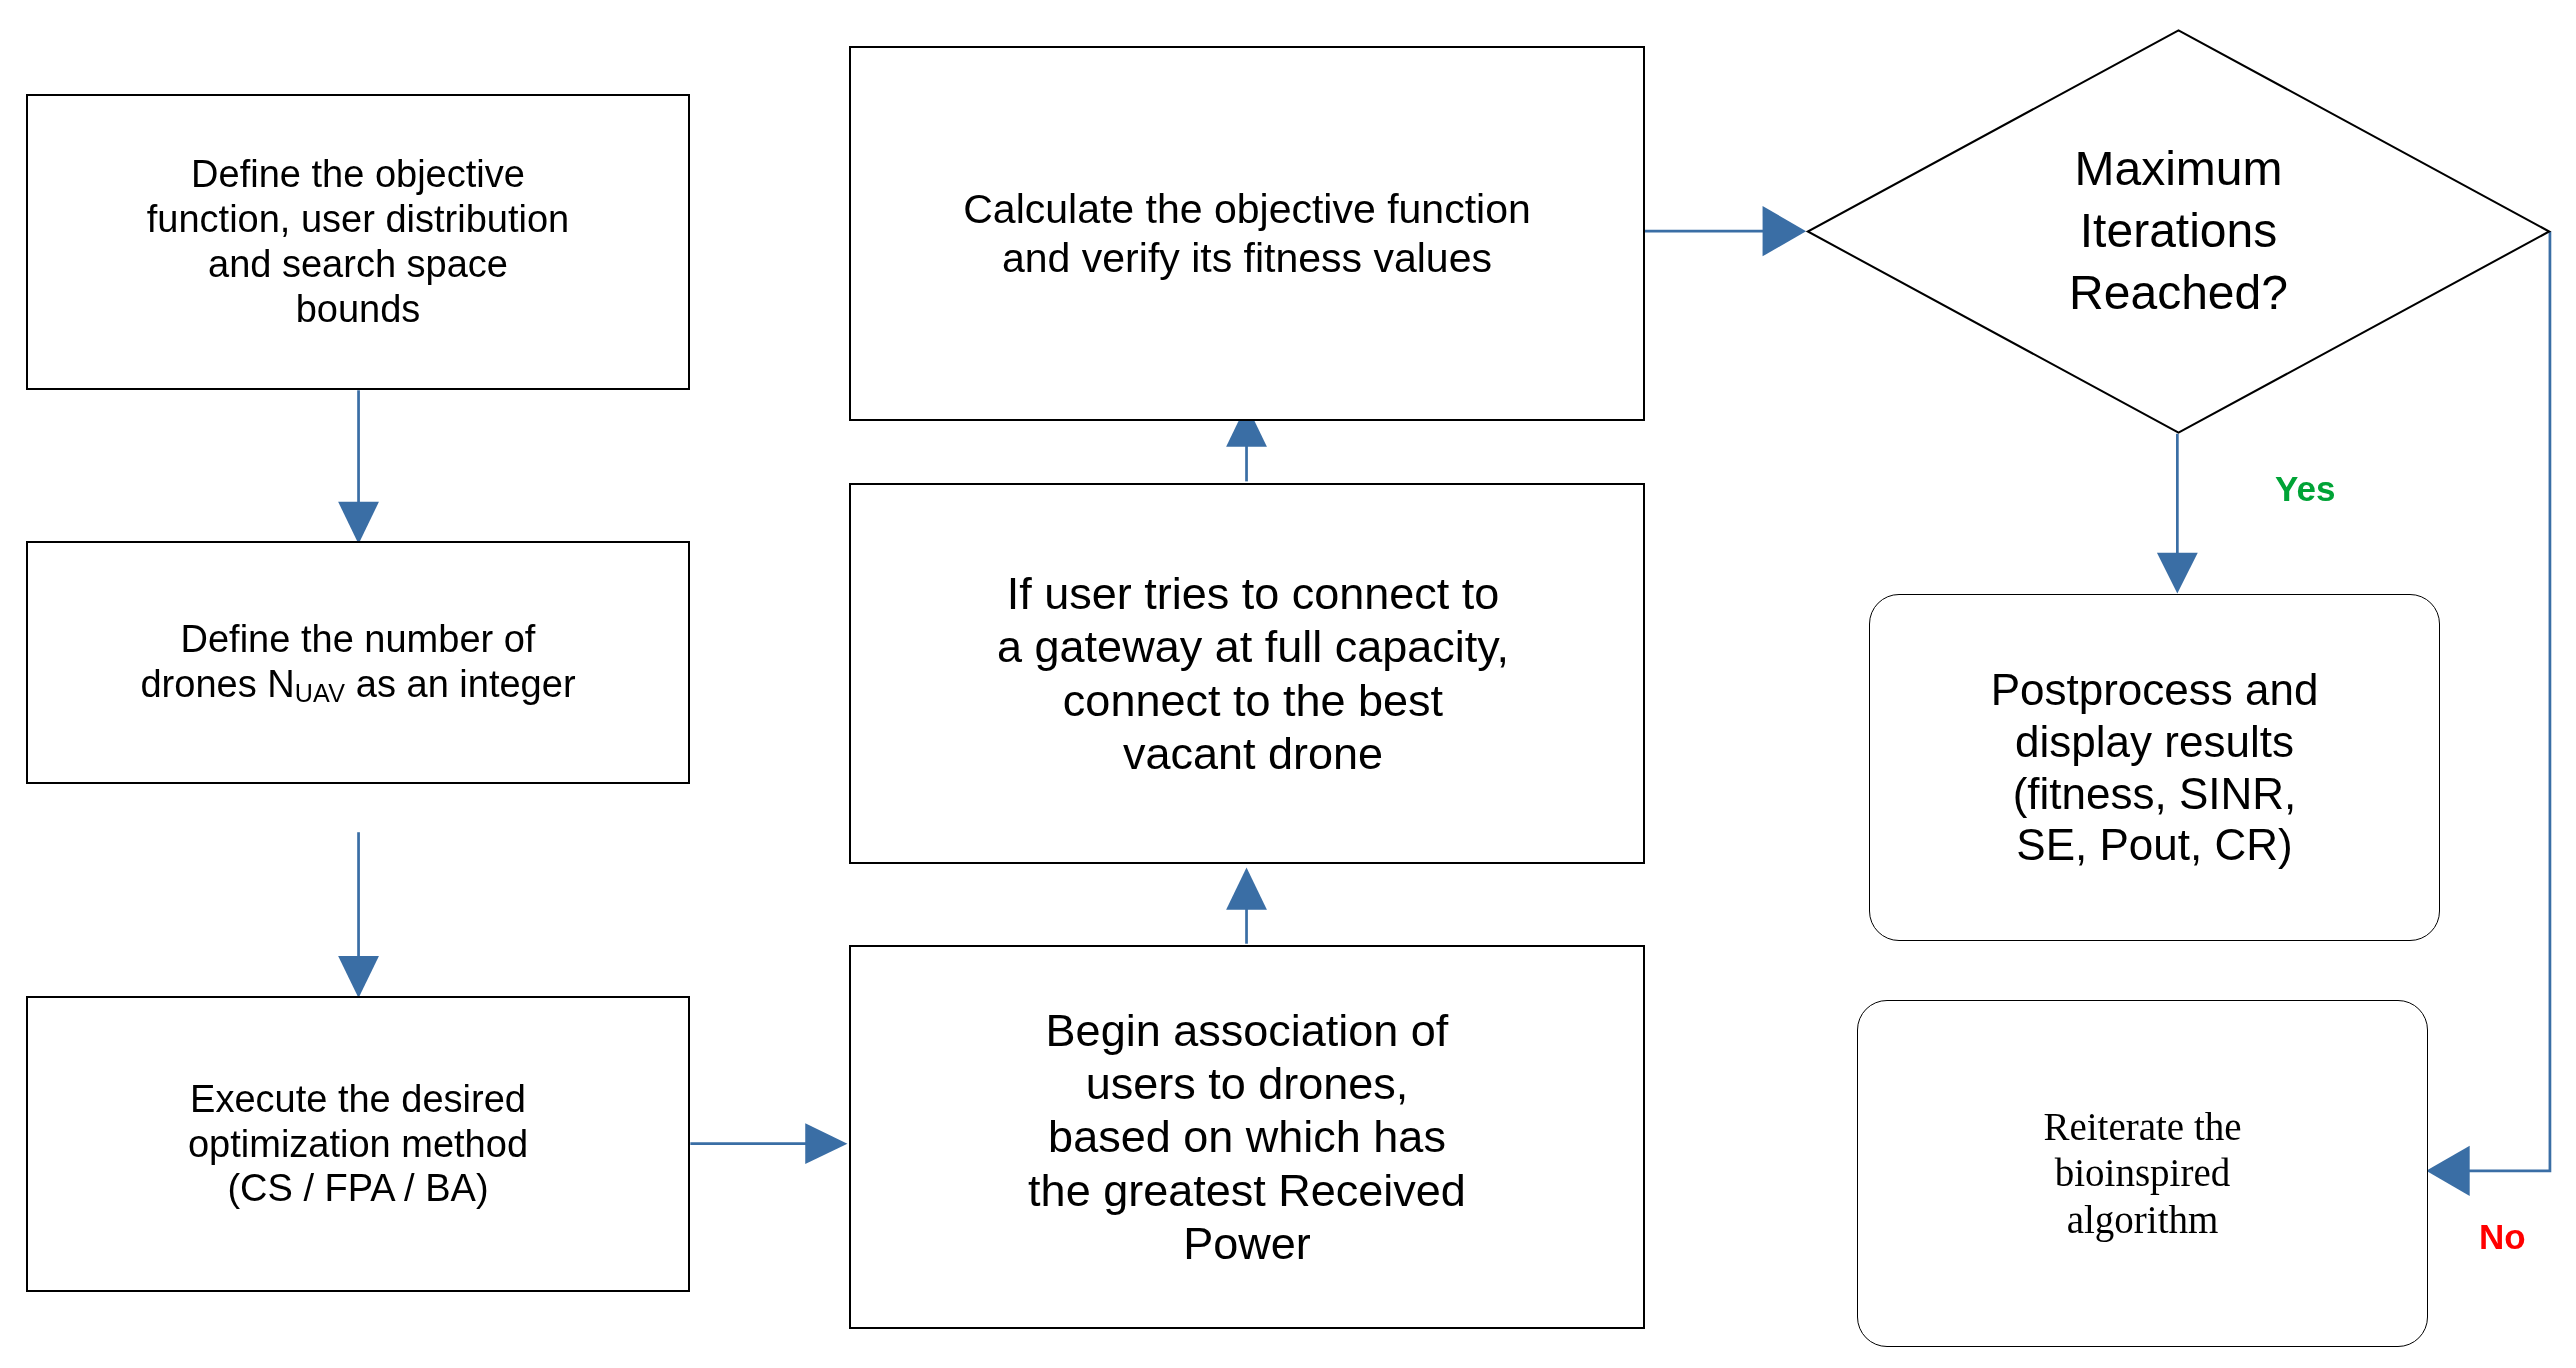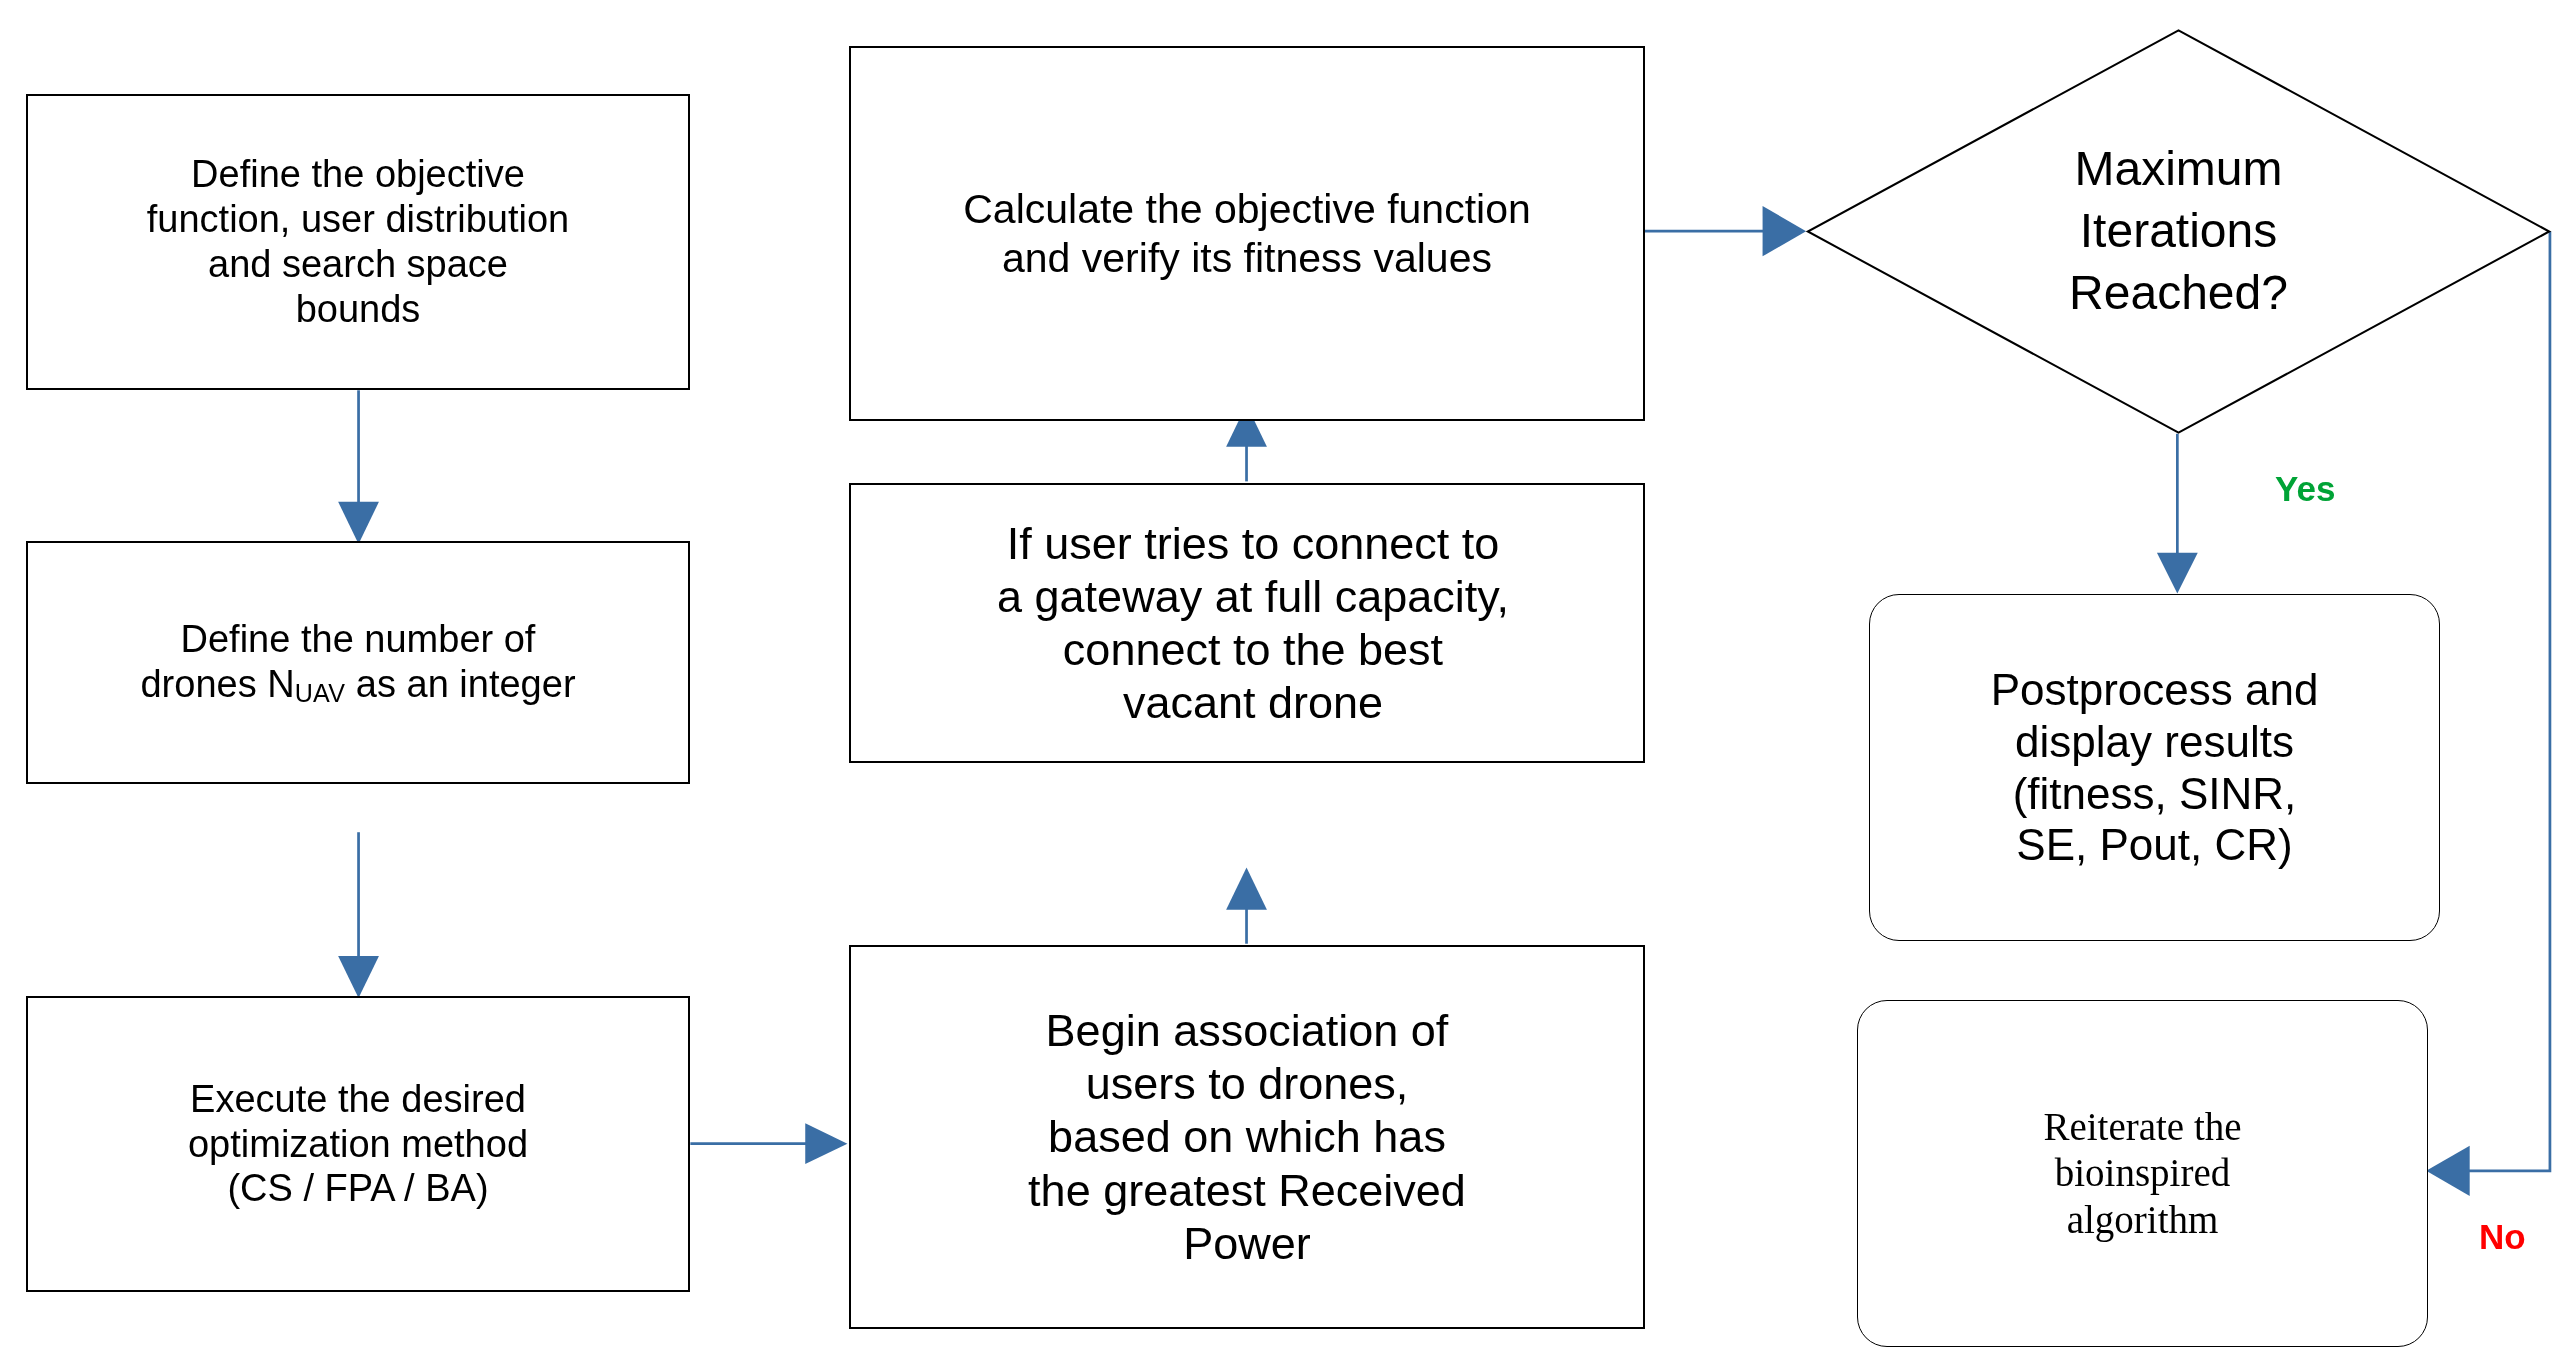--- a/index.html
+++ b/index.html
@@ -76,21 +76,21 @@
     position: absolute;
     font-weight: bold;
     white-space: nowrap;
   }
   
   #n-define-objective { left: 26px;  top: 94px;  width: 664px;  height: 296px;  font-size: 38px; }
   #n-define-drones    { left: 26px;  top: 541px;  width: 664px;  height: 243px;  font-size: 38px; }
   #n-execute-method   { left: 26px;  top: 996px; width: 664px;  height: 296px;  font-size: 38px; }
 
   #n-calculate-obj    { left: 849px; top: 46px;   width: 796px; height: 375px;  font-size: 41px; }
-  #n-full-capacity    { left: 849px; top: 483px;  width: 796px; height: 280px;  font-size: 45px; padding-left: 12px; }
+  #n-full-capacity    { left: 849px; top: 483px;  width: 796px; height: 381px;  font-size: 45px; padding-left: 12px; }
   #n-begin-assoc      { left: 849px; top: 945px; width: 796px; height: 384px;  font-size: 45px; }
 
   #n-postprocess      { left: 1869px; top: 594px;  width: 571px;  height: 347px;  font-size: 44px; }
   #n-reiterate        { left: 1857px; top: 1000px; width: 571px;  height: 347px;  font-size: 39px; font-family: Liberation Serif, serif; }
 
   #n-max-iter         { left: 1806px; top: 28.6px;   width: 745px; height: 405px;  }
   #n-max-iter .diamond-label { font-size: 48px; }
 
   #lbl-yes { left: 2245px; top: 469px; font-size: 35px; margin-left: 30px; }
   #lbl-no  { left: 2479px; top: 1217px; font-size: 35px; }

